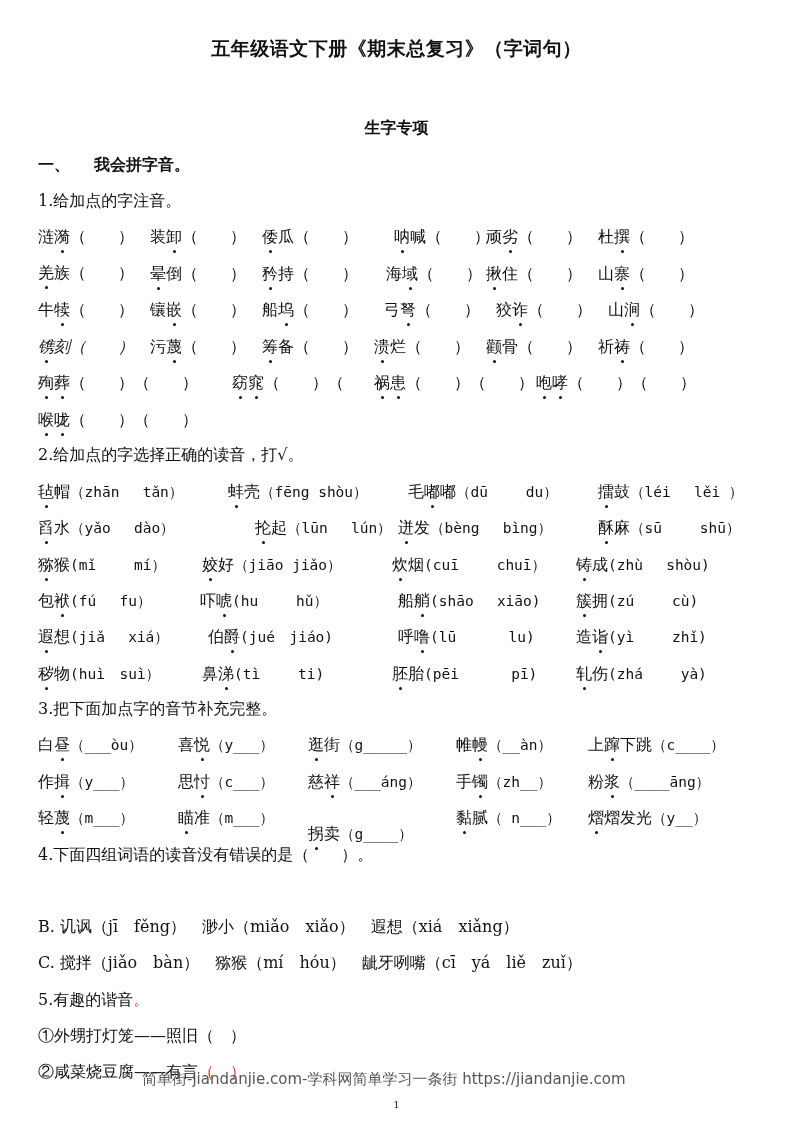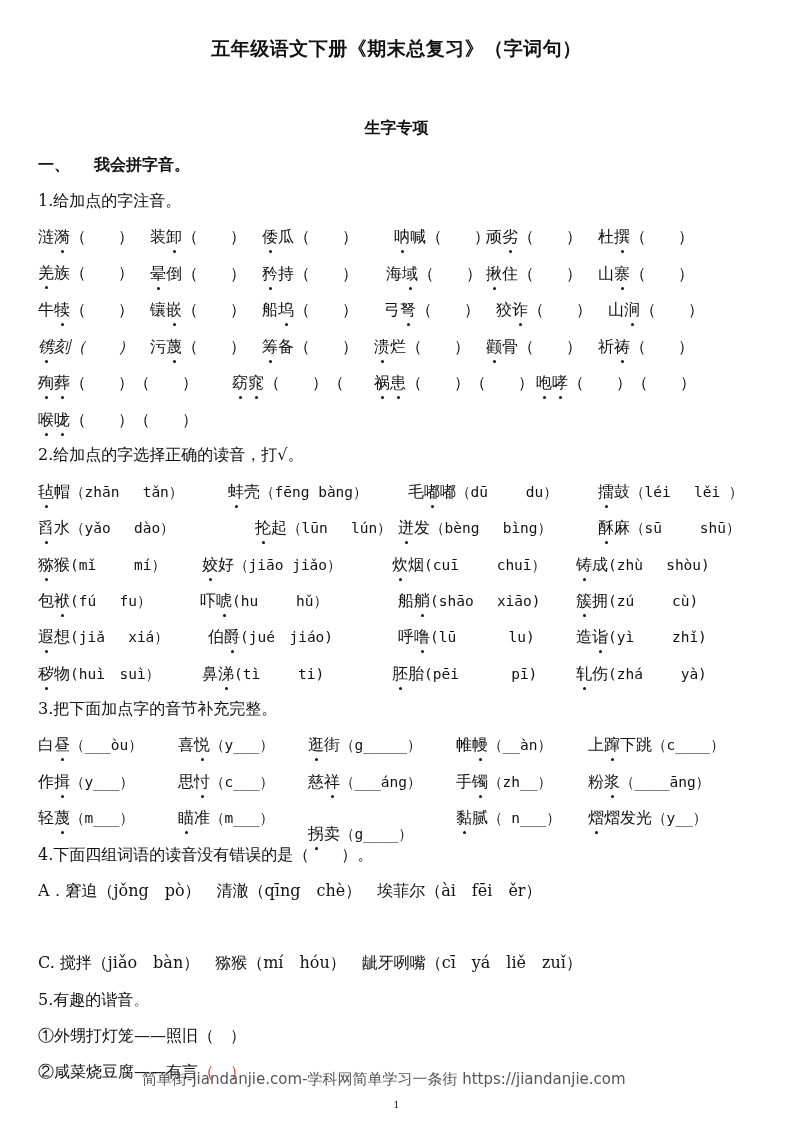--- a/index.html
+++ b/index.html
@@ -80,21 +80,21 @@
       <div class="item" style="top: 371px; left: 38px;"><span><span class="dot">殉</span><span class="dot">葬</span></span><span>（　　）（　　）</span></div>
       <div class="item" style="top: 371px; left: 232px;"><span><span class="dot">窈</span><span class="dot">窕</span></span><span>（　　）（　　）</span></div>
       <div class="item" style="top: 371px; left: 374px;"><span><span class="dot">祸</span><span class="dot">患</span></span><span>（　　）（　　）</span></div>
       <div class="item" style="top: 371px; left: 536px;"><span><span class="dot">咆</span><span class="dot">哮</span></span><span>（　　）（　　）</span></div>
       <div class="item" style="top: 407.5px; left: 38px;"><span><span class="dot">喉</span><span class="dot">咙</span></span><span>（　　）（　　）</span></div>
     </div>
 
   <div class="line" style="top:443px">2.给加点的字选择正确的读音，打√。</div>
   <div id="q2">
       <div class="item" style="top: 480px; left: 38px;"><span><span class="dot">毡</span><span>帽</span></span><span class="py">（zhān　 tǎn）</span></div>
-      <div class="item" style="top: 480px; left: 228px;"><span><span class="dot">蚌</span><span>壳</span></span><span class="py">（fēng bàng）</span></div>
+      <div class="item" style="top: 480px; left: 228px;"><span><span class="dot">蚌</span><span>壳</span></span><span class="py">（fēng shòu）</span></div>
       <div class="item" style="top: 480px; left: 408px;"><span><span>毛</span><span class="dot">嘟</span><span>嘟</span></span><span class="py">（dū　　 du）</span></div>
       <div class="item" style="top: 480px; left: 598px;"><span><span class="dot">擂</span><span>鼓</span></span><span class="py">（léi　 lěi ）</span></div>
       <div class="item" style="top: 516.3px; left: 38px;"><span><span class="dot">舀</span><span>水</span></span><span class="py">（yǎo　 dào）</span></div>
       <div class="item" style="top: 516.3px; left: 222px; margin-left: 33px;"><span><span class="dot">抡</span><span>起</span></span><span class="py">（lūn　 lún）</span></div>
       <div class="item" style="top: 516.3px; left: 398px;"><span><span class="dot">迸</span><span>发</span></span><span class="py">（bèng　 bìng）</span></div>
       <div class="item" style="top: 516.3px; left: 598px;"><span><span class="dot">酥</span><span>麻</span></span><span class="py">（sū　　 shū）</span></div>
       <div class="item" style="top: 552.6px; left: 38px;"><span><span class="dot">猕</span><span>猴</span></span><span class="py">(mǐ　　 mí）</span></div>
       <div class="item" style="top: 552.6px; left: 202px;"><span><span class="dot">姣</span><span>好</span></span><span class="py">（jiāo jiǎo）</span></div>
       <div class="item" style="top: 552.6px; left: 392px;"><span><span class="dot">炊</span><span>烟</span></span><span class="py">(cuī　　 chuī）</span></div>
       <div class="item" style="top: 552.6px; left: 576px;"><span><span class="dot">铸</span><span>成</span></span><span class="py">(zhù　 shòu)</span></div>
@@ -125,21 +125,21 @@
       <div class="item" style="top: 769.5px; left: 456px;"><span><span>手</span><span class="dot">镯</span></span><span class="py">（zh__）</span></div>
       <div class="item" style="top: 769.5px; left: 588px;"><span><span>粉</span><span class="dot">浆</span></span><span class="py">（____āng）</span></div>
       <div class="item" style="top: 806px; left: 38px;"><span><span>轻</span><span class="dot">蔑</span></span><span class="py">（m___）</span></div>
       <div class="item" style="top: 806px; left: 178px;"><span><span class="dot">瞄</span><span>准</span></span><span class="py">（m___）</span></div>
       <div class="item" style="top: 806px; left: 308px; margin-top: 16px;"><span><span class="dot">拐</span><span>卖</span></span><span class="py">（g____）</span></div>
       <div class="item" style="top: 806px; left: 456px;"><span><span class="dot">黏</span><span>腻</span></span><span class="py">（ n___）</span></div>
       <div class="item" style="top: 806px; left: 588px;"><span><span class="dot">熠</span><span>熠</span><span>发</span><span>光</span></span><span class="py">（y__）</span></div>
     </div>
 
   <div class="line" style="top:843px">4.下面四组词语的读音没有错误的是（　　）。</div>
-  <div class="line" style="top:879px">A．窘迫（jǒng　pò）　清澈（qīng　chè）　埃菲尔（ài　fēi　ěr）</div>
+  <div class="line" style="top:915px">B. 讥讽（jī　fěng）　渺小（miǎo　xiǎo）　遐想（xiá　xiǎng）</div>
   <div class="line" style="top:951px">C. 搅拌（jiǎo　bàn）　猕猴（mí　hóu）　龇牙咧嘴（cī　yá　liě　zuǐ）</div>
 
   <div class="line" style="top:988px">
     <span>5.有趣的谐音</span><span class="red">。</span>
   </div>
   <div class="line" style="top:1024px">
     <span>①外甥打灯笼——照旧</span><span>（　）</span>
   </div>
   <div class="line" style="top:1060px">
     <span>②咸菜烧豆腐——有言</span><span class="red">（　）</span>

